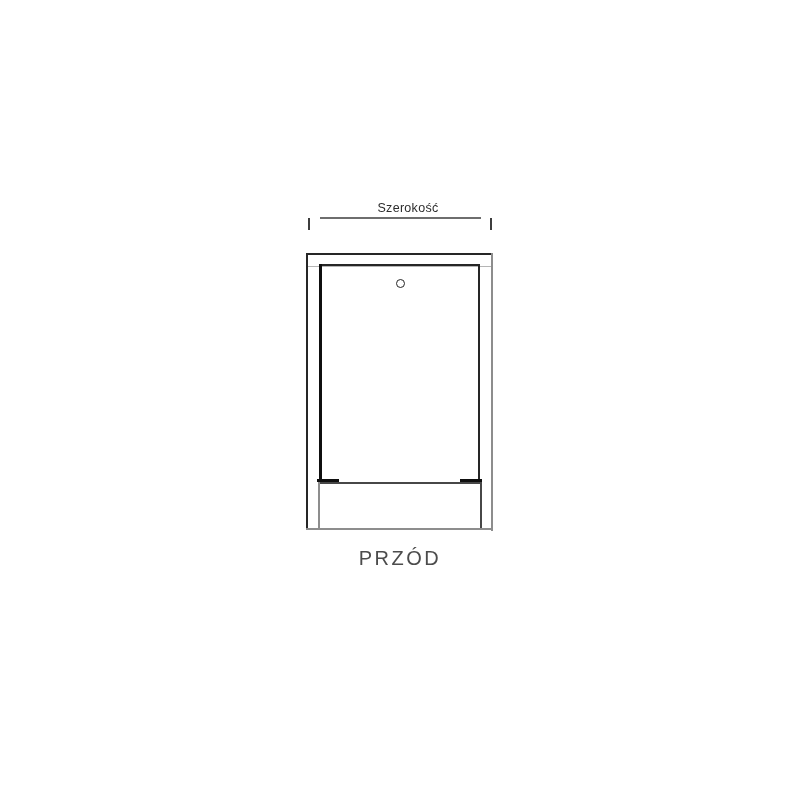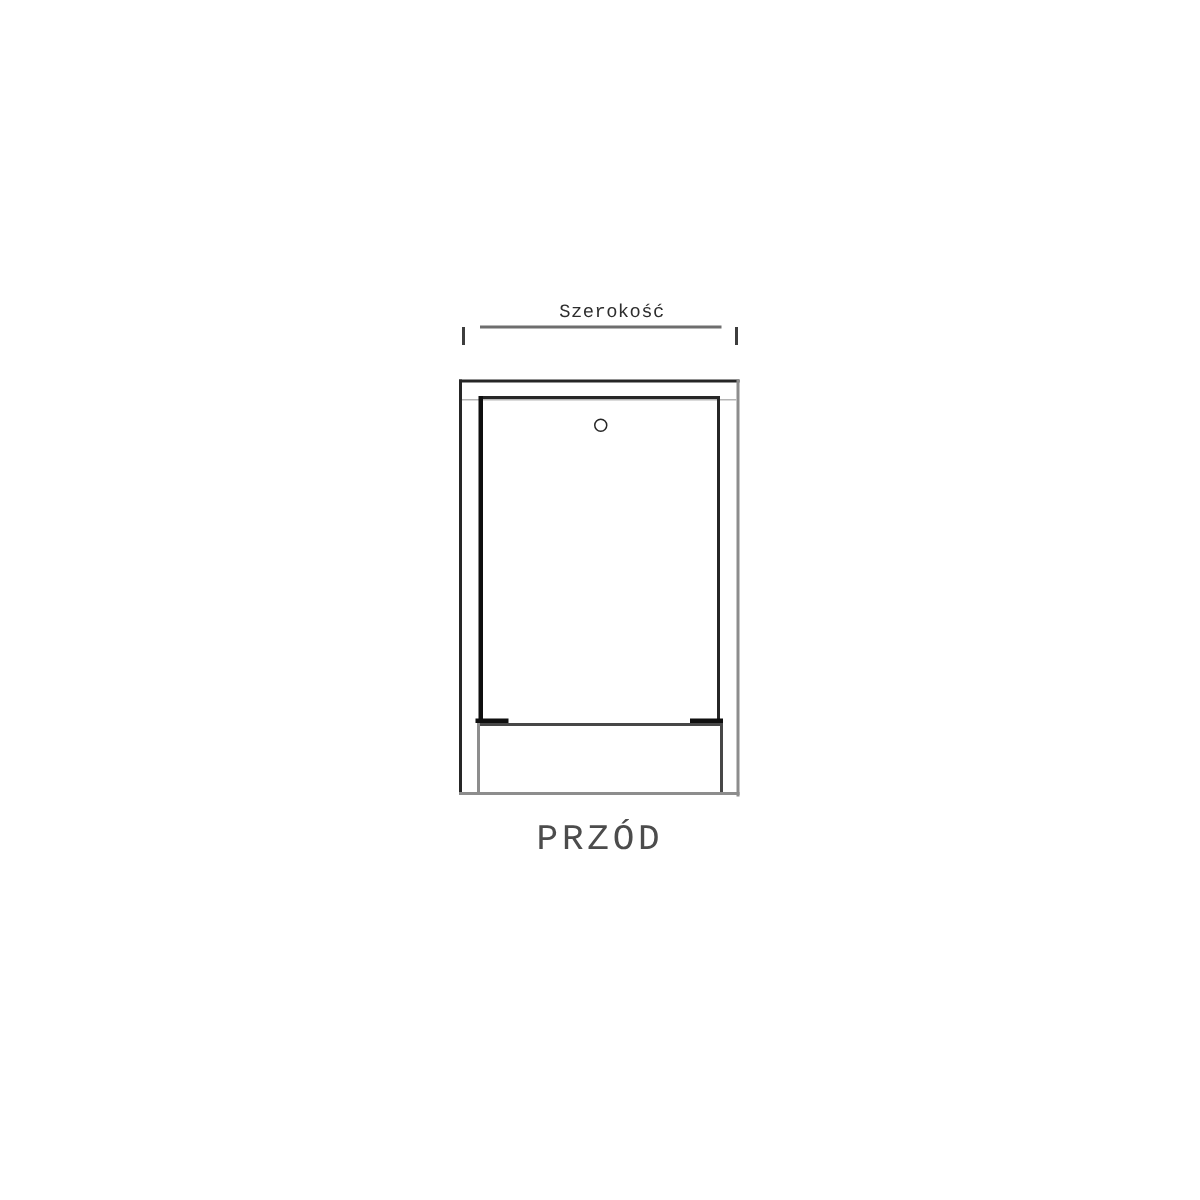--- a/index.html
+++ b/index.html
@@ -17,21 +17,21 @@
   * { margin: 0; padding: 0; box-sizing: border-box; }
   html, body { background: var(--background); }
   .canvas {
     position: relative;
     width: 800px;
     height: 800px;
     background: var(--background);
     font-family: "Liberation Sans", sans-serif;
     overflow: hidden;
   }
-  .abs { position: absolute; font-family: Liberation Mono, monospace; }
+  .abs { position: absolute; }
 
   
   .dim-label {
     left: 328px; top: 201px; width: 160px;
     text-align: center;
     font-size: 12.5px;
     letter-spacing: 0.3px;
     color: var(--dimension-text);
   }
   .dim-line  { left: 320px; top: 217px; width: 161px; height: 1.8px; background: var(--dim-line); }
@@ -65,21 +65,21 @@
     width: 9px; height: 9px;
     border: 1.5px solid var(--line-dark);
     border-radius: 50%;
     background: var(--background);
   }
 
   
   .caption {
     left: 320px; top: 547px; width: 160px;
     text-align: center;
-    font-size: 24px;
+    font-size: 20px;
     letter-spacing: 2.5px;
     color: var(--caption-text);
   }
 </style>
 </head>
 <body>
 
 <div class="canvas">
 
   <div class="abs dim-label">Szerokość</div>

